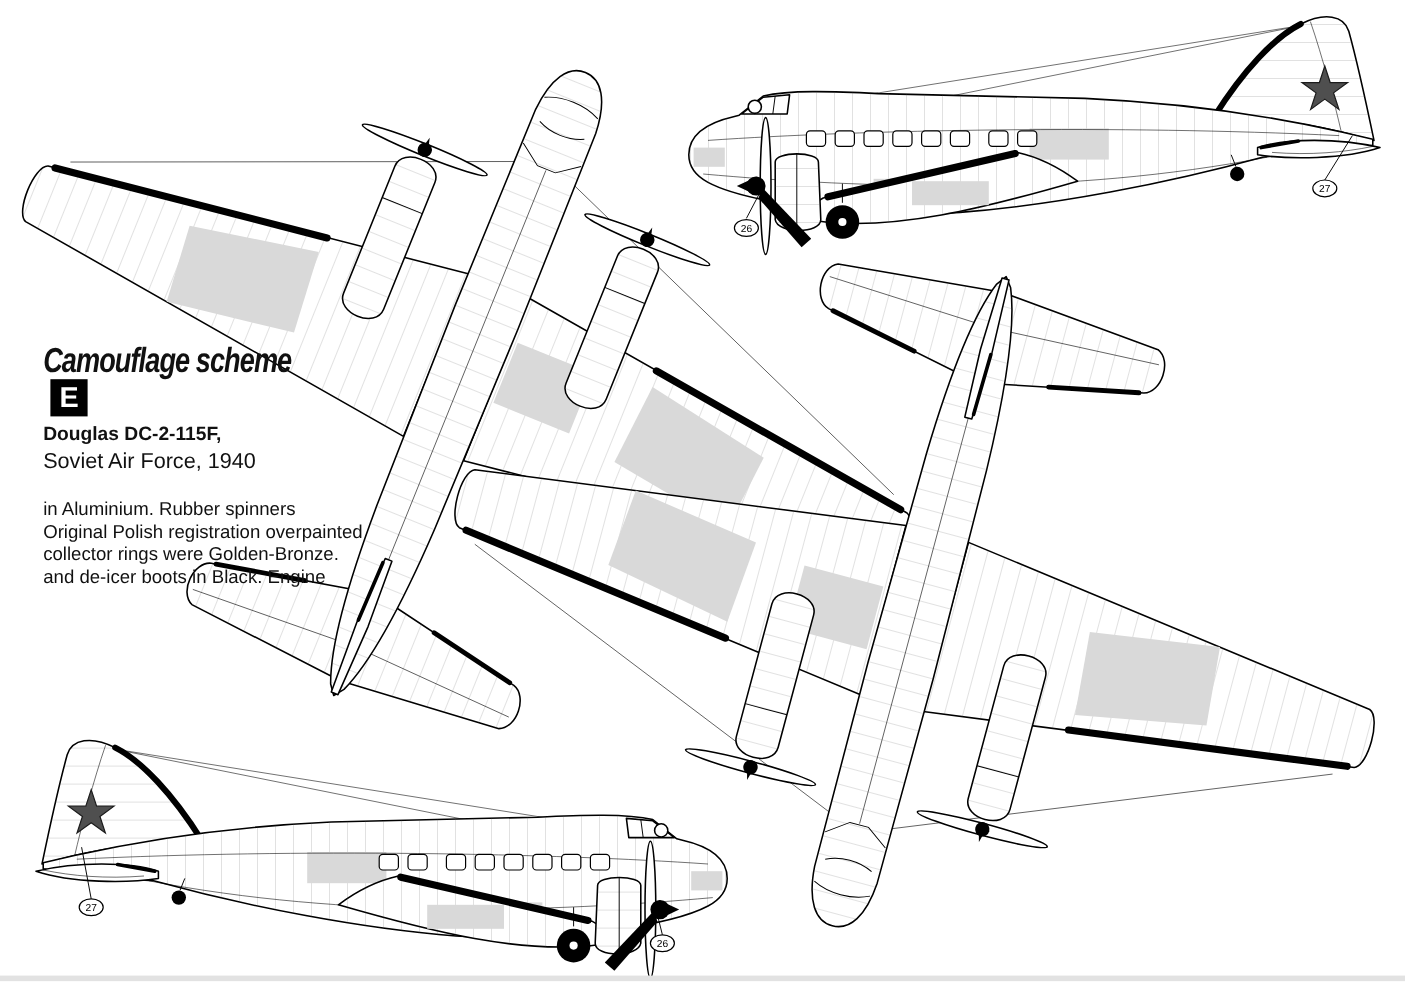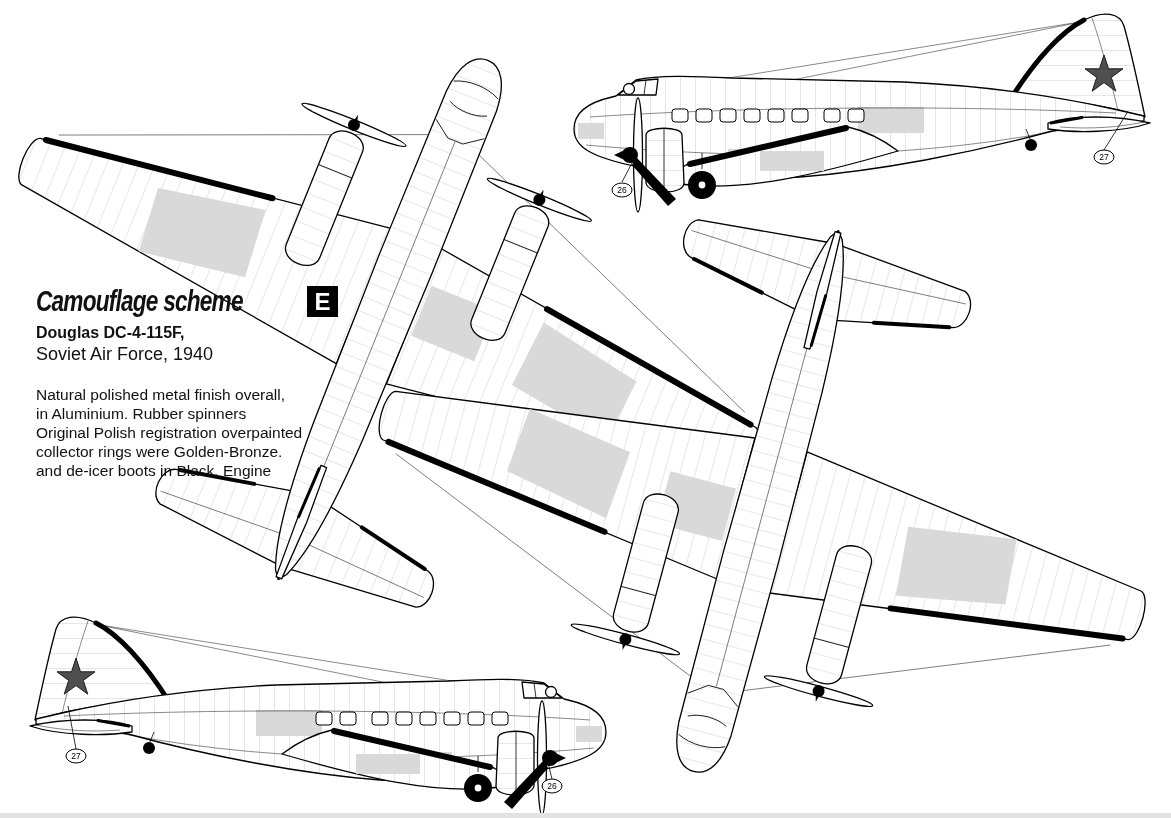--- a/index.html
+++ b/index.html
@@ -15,21 +15,21 @@
   .boot{stroke:#000;fill:none;stroke-linecap:round;}
   .ribsV{fill:url(#pv);opacity:.42;stroke:none;}
   .ribsH{fill:url(#ph);opacity:.42;stroke:none;}
   .win{fill:#fff;stroke:#000;stroke-width:1;}
   .patch{fill:#d9d9d9;stroke:none;}
   .star{stroke:#1c1c1c;stroke-width:1;}
   .callout-ellipse{fill:#fff;stroke:#000;stroke-width:1;}
   .callout-text{font:8.5px "Liberation Sans",sans-serif;fill:#000;text-anchor:middle;}
   
   #info{position:absolute;left:36px;top:286px;width:310px;}
-  .title-row{display:flex;align-items:flex-start;}
+  .title-row{display:flex;align-items:flex-start;flex-direction:column;}
   .title{
     font-weight:bold;font-style:italic;font-size:29px;line-height:30px;
     letter-spacing:-1px;transform:scaleX(.78);transform-origin:left top;white-space:nowrap;
   }
   .badge{
     width:31px;height:31px;background:#000;color:#fff;margin-left:6px;
     display:flex;align-items:center;justify-content:center;
     font-weight:bold;font-size:24px;line-height:31px;flex:0 0 auto;
   }
   .aircraft{font-weight:bold;font-size:16px;margin-top:7px;}
@@ -195,24 +195,23 @@
     <ellipse class="callout-ellipse" cx="552" cy="786" rx="10" ry="7"></ellipse>
     <text class="callout-text" x="552" y="789">26</text>
   </g>
 </svg>
 
 <div id="info">
   <div class="title-row">
     <div class="title">Camouflage scheme</div>
     <div class="badge">E</div>
   </div>
-  <div class="aircraft">Douglas DC-4-115F,</div>
+  <div class="aircraft">Douglas DC-2-115F,</div>
   <div class="operator">Soviet Air Force, 1940</div>
   <div class="body-text">
-    <div>Natural polished metal finish overall,</div>
     <div>in Aluminium. Rubber spinners</div>
     <div>Original Polish registration overpainted</div>
     <div>collector rings were Golden-Bronze.</div>
     <div>and de-icer boots in Black. Engine</div>
   </div>
 </div>
 
 <div class="page-edge"></div>
 
 </div>

